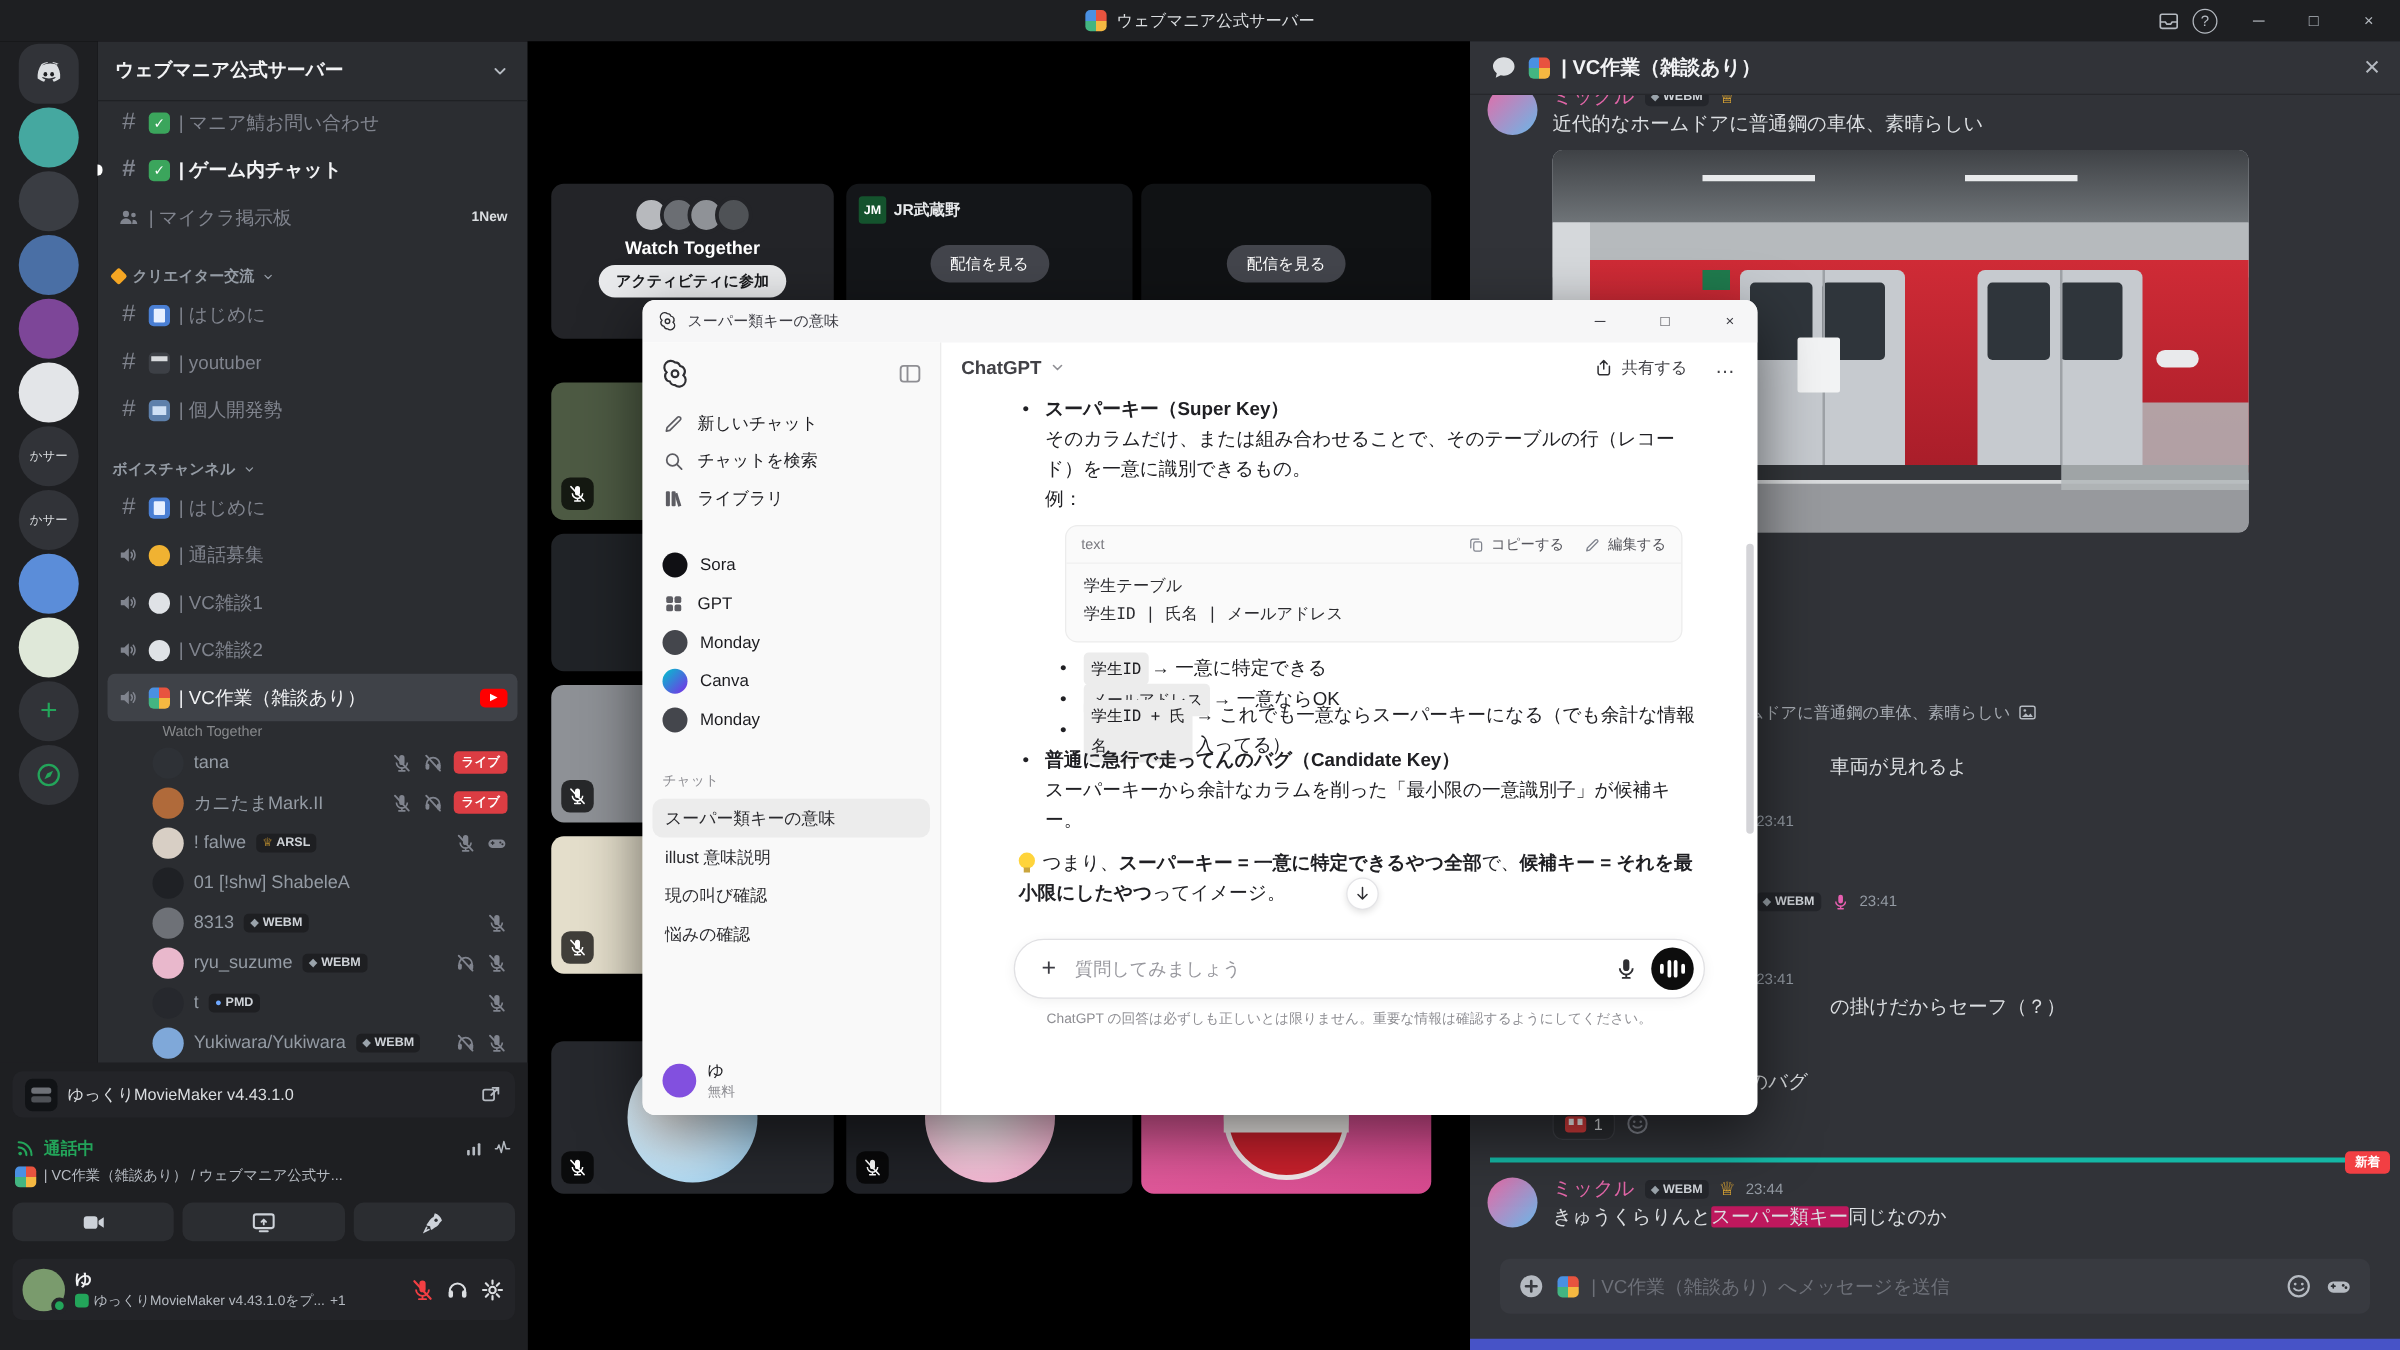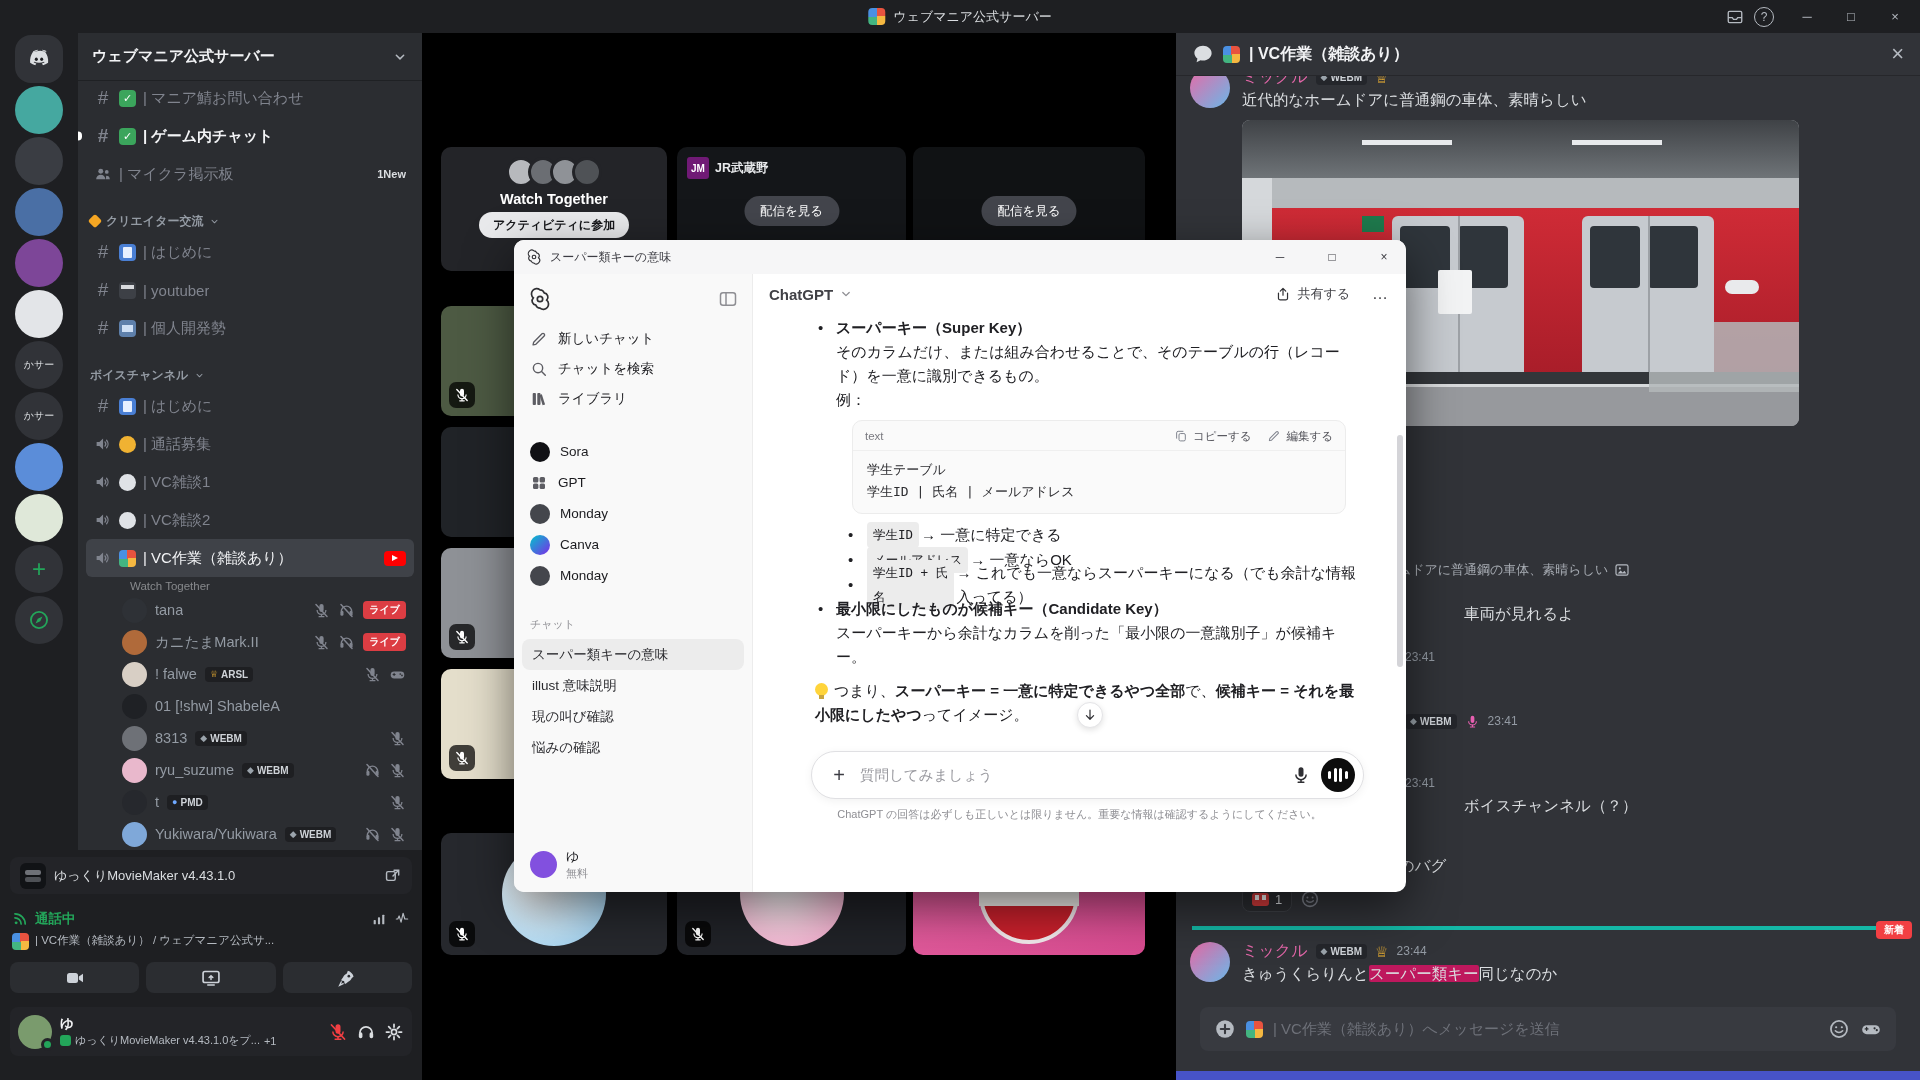--- a/index.html
+++ b/index.html
@@ -77,21 +77,21 @@
 #tile-wt{left:19px;top:114px;width:226px;height:124px;background:#232428;display:flex;flex-direction:column;align-items:center}
 .wt-avs{display:flex;margin-top:10px}
 .wt-avs span{width:30px;height:30px;border-radius:50%;border:3px solid #232428;margin-left:-8px}
 .wt-avs span:first-child{margin-left:0}
 .wt-avs span:nth-child(1){background:#b7b9bd}.wt-avs span:nth-child(2){background:#6b6e73}.wt-avs span:nth-child(3){background:#8f9297}.wt-avs span:nth-child(4){background:#4f5256}
 .wt-title{margin-top:4px;font-size:14.5px;font-weight:700;color:#fff}
 .wt-btn{margin-top:5px;height:26px;padding:0 14px;background:#e9eaec;color:#17181b;font-size:12px;font-weight:600;border-radius:14px;display:flex;align-items:center}
 #tile-s1{left:255px;top:114px;width:229px;height:124px;background:#141619}
 #tile-s2{left:491px;top:114px;width:232px;height:124px;background:#101214}
 .s-row{display:flex;align-items:center;margin:10px 0 0 10px}
-.s-tag{width:22px;height:22px;background:#701a75;border-radius:3px;color:#fff;font-size:10px;font-weight:700;display:flex;align-items:center;justify-content:center}
+.s-tag{width:22px;height:22px;background:#14532d;border-radius:3px;color:#fff;font-size:10px;font-weight:700;display:flex;align-items:center;justify-content:center}
 .s-label{color:#e8eaec;font-size:12.5px;font-weight:600;margin-left:6px}
 .s-btn{position:absolute;left:50%;transform:translateX(-50%);top:49px;height:30px;padding:0 16px;background:#43454c;border-radius:15px;color:#fff;font-size:12.5px;display:flex;align-items:center;white-space:nowrap}
 .ctile{left:19px;width:226px;height:110px}
 #ct1{top:273px;background:#4d5a43}#ct2{top:394px;background:#202327}#ct3{top:515px;background:#8e9196}#ct4{top:636px;background:#e4decb}
 #tile-b1{left:19px;top:800px;width:226px;height:122px;background:#26282d}
 #tile-b2{left:255px;top:800px;width:229px;height:122px;background:#202227}
 #tile-b3{left:491px;top:800px;width:232px;height:122px;background:linear-gradient(135deg,#e45f9e,#d84b90)}
 .bav{position:absolute;left:50%;top:50%;transform:translate(-50%,-50%);width:104px;height:104px;border-radius:50%}
 #tile-b1 .bav{background:radial-gradient(circle at 35% 35%,#ffffff 8%,#c6e6f9 55%,#8ec6ea)}
 #tile-b2 .bav{background:radial-gradient(circle at 40% 35%,#ffffff 10%,#f7c9dd 55%,#ee9ec4)}
@@ -707,21 +707,21 @@
             </span>
             <span class="m-time">23:41</span>
           </div>
           <div class="m-hidden"></div>
         </div>
         <div class="msg" style="margin-top: 18px;">
           <div class="m-row">
             <span class="m-ghost"></span>
             <span class="m-time">23:41</span>
           </div>
-          <div class="m-text" style="padding-left: 222px;">ボイスチャンネル（？）</div>
+          <div class="m-text" style="padding-left: 222px;">の掛けだからセーフ（？）</div>
         </div>
         <div class="msg" style="margin-top: 14px;">
           <span class="m-avatar" style="background: rgb(38, 40, 45);"></span>
           <div class="m-row">
             <span class="m-name" style="color: rgb(242, 243, 245);">t</span>
             <span class="m-badge">
               <span class="mem-badge-ic" style="color: rgb(111, 168, 255);">●</span>
               <span>PMD</span>
             </span>
             <span class="m-time">23:41</span>
@@ -1051,21 +1051,21 @@
               </div>
               <div class="g-li2">
                 <span class="chipcode">メールアドレス</span>
                 <span> → 一意ならOK</span>
               </div>
               <div class="g-li2">
                 <span class="chipcode">学生ID + 氏名</span>
                 <span> → これでも一意ならスーパーキーになる（でも余計な情報入ってる）</span>
               </div>
             </div>
-          <div class="g-li" style="margin-top:0"><span class="b">最小限にしたものが候補キー（Candidate Key）</span></div>
+          <div class="g-li" style="margin-top:0"><span class="b">普通に急行で走ってんのバグ（Candidate Key）</span></div>
           <div class="g-ind">スーパーキーから余計なカラムを削った「最小限の一意識別子」が候補キー。</div>
           <div class="g-sum" id="g-summary"><span class="bulb"></span><span>つまり、</span><span class="b">スーパーキー = 一意に特定できるやつ全部</span><span>で、</span><span class="b">候補キー = それを最小限にしたやつ</span><span>ってイメージ。</span></div>
 
         </div>
         <div class="g-scrollbar"></div>
         <div class="g-down">
             <span class="ico s16 gdark">
               <svg viewBox="0 0 24 24" fill="currentColor">
                 <path d="M12 4.6v13.6M6.6 13l5.4 5.4 5.4-5.4" fill="none" stroke="currentColor" stroke-width="1.8" stroke-linecap="round" stroke-linejoin="round"></path>
               </svg>

